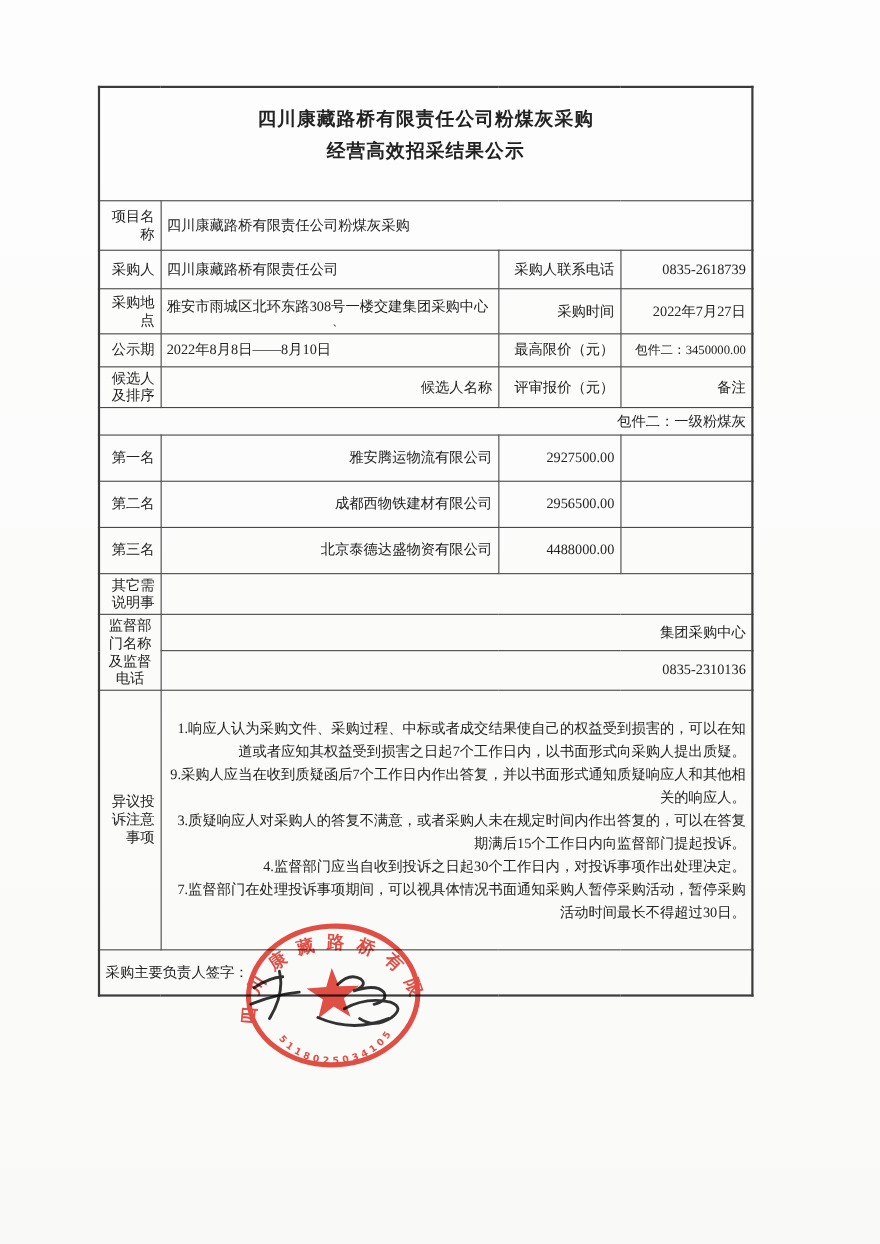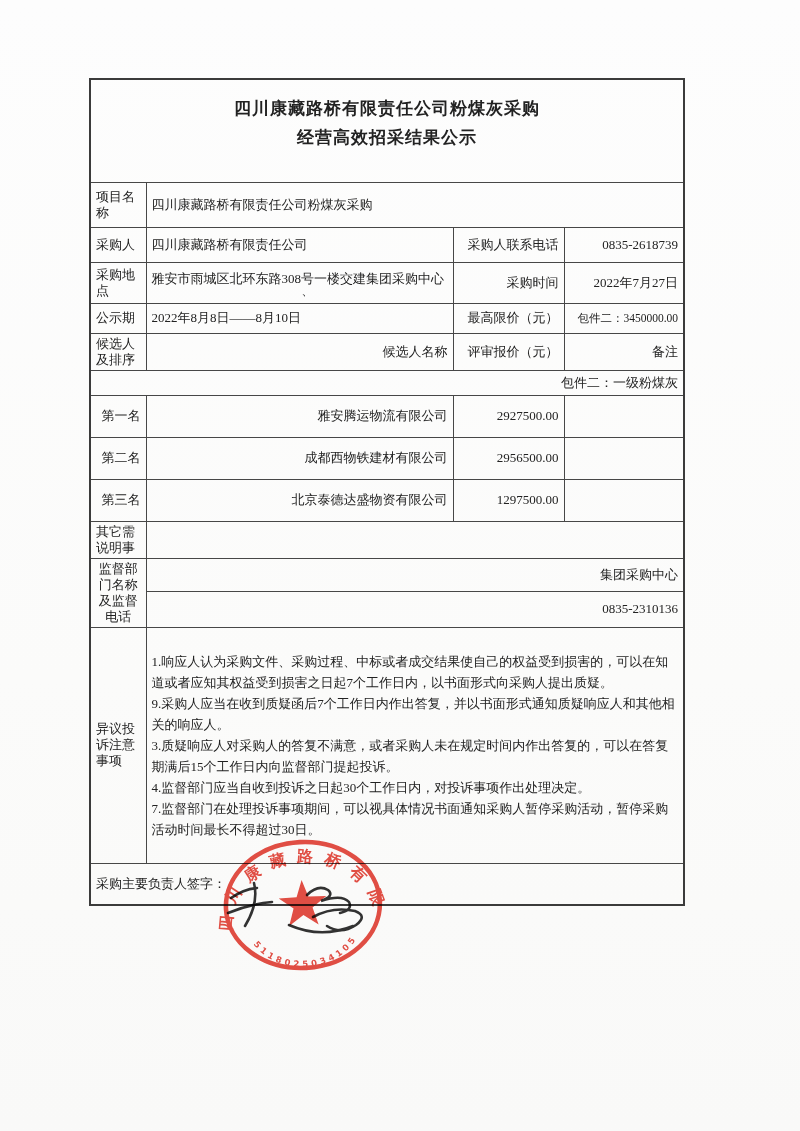--- a/index.html
+++ b/index.html
@@ -22,30 +22,30 @@
     border:2px solid #3b3b3b;
     font-size:13px;color:#222;
   }
   table.doc td{
     border:1.5px solid #474747;
     padding:2px 5px;
     vertical-align:middle;
     overflow:hidden;
     word-break:break-all;
   }
-  .lab{padding-left:3px;padding-right:2px;line-height:16px;}
+  .lab{padding-left:3px;padding-right:2px;line-height:16px;text-align:right;}
   .lab-c{text-align:center;line-height:16px;padding-left:2px;padding-right:2px;}
   .c{text-align:right;}
   .title-cell{text-align:center;}
   .title-line{font-weight:bold;font-size:17px;letter-spacing:1px;line-height:29px;}
   .title-pad{padding-bottom:16px;}
   .addr-line2{padding-left:150px;font-size:12px;line-height:10px;margin-top:-2px;}
   .small-val{font-size:11.5px;}
   .notice{line-height:21px;padding:6px 9px;}
-  .notice p{margin:0;}
+  .notice p{margin:0;text-align:right;}
   .sign-label{padding-left:5px;}
   
   .r-title{height:103px;}
   .r-project{height:45px;}
   .r-purchaser{height:35px;}
   .r-location{height:41px;margin-top:27px;}
   .r-period{height:30px;margin-left:36px;}
   .r-cand-head{height:36px;}
   .r-package{height:25px;}
   .r-cand{height:42px;}
@@ -141,21 +141,21 @@
     <tr class="r-cand">
       <td class="c">第二名</td>
       <td class="c">成都西物铁建材有限公司</td>
       <td class="c">2956500.00</td>
       <td></td>
     </tr>
 
     <tr class="r-cand">
       <td class="c">第三名</td>
       <td class="c">北京泰德达盛物资有限公司</td>
-      <td class="c">1297500.00</td>
+      <td class="c">4488000.00</td>
       <td></td>
     </tr>
 
     <tr class="r-other">
       <td class="lab">其它需说明事</td>
       <td colspan="3"></td>
     </tr>
 
     <tr class="r-sup1">
       <td rowspan="2" class="lab-c">监督部门名称及监督电话</td>

